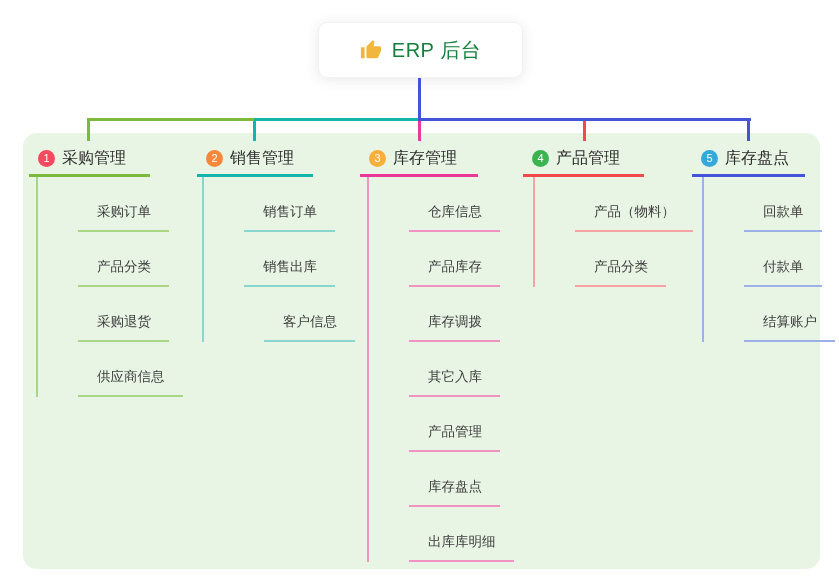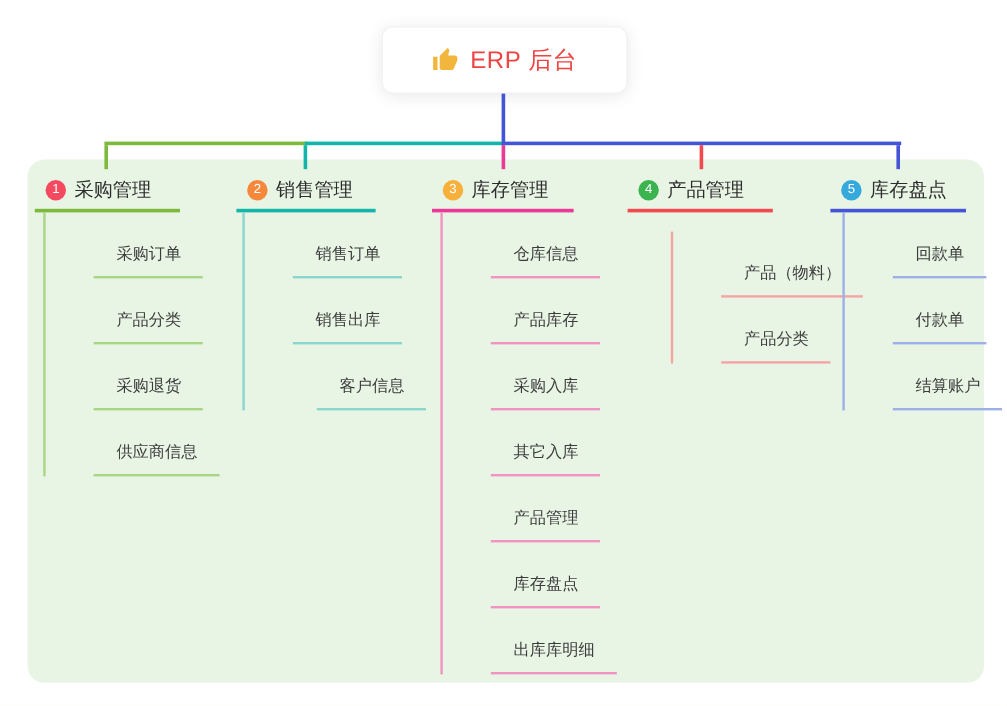--- a/index.html
+++ b/index.html
@@ -7,21 +7,21 @@
   #canvas{position:relative;width:839px;height:588px;background:#ffffff;overflow:hidden;}
 
   
   .root-node{
     position:absolute;left:318px;top:22px;width:205px;height:56px;
     background:#ffffff;border:1px solid #f1f1f1;border-radius:9px;
     box-shadow:0 2px 14px rgba(0,0,0,.09);
     display:flex;align-items:center;justify-content:center;gap:10px;
     box-sizing:border-box;
   }
-  .root-label{font-size:20px;color:#ef4444;letter-spacing:.5px;}
+  .root-label{font-size:20px;color:#15803d;letter-spacing:.5px;}
 
   
   .panel{
     position:absolute;left:23px;top:133px;width:797px;height:436px;
     background:#e8f5e4;border-radius:14px;
   }
 
   .cline{position:absolute;}
 
   
@@ -89,31 +89,31 @@
         <div class="child-node" style="border-bottom: 2px solid rgb(136, 214, 205);">销售出库</div>
         <div class="child-node" style="border-bottom: 2px solid rgb(136, 214, 205); margin-left: 20px;">客户信息</div>
       </div>
       <div class="branch-title" style="left: 360px; width: 118px; border-bottom: 3px solid rgb(232, 58, 150);">
         <span class="badge" style="background: rgb(248, 176, 58);">3</span>
         <span class="branch-label">库存管理</span>
       </div>
       <div class="children" style="left: 367px; border-left: 2px solid rgb(241, 147, 193);">
         <div class="child-node" style="border-bottom: 2px solid rgb(241, 147, 193);">仓库信息</div>
         <div class="child-node" style="border-bottom: 2px solid rgb(241, 147, 193);">产品库存</div>
-        <div class="child-node" style="border-bottom: 2px solid rgb(241, 147, 193);">采购入库</div>
+        <div class="child-node" style="border-bottom: 2px solid rgb(241, 147, 193);">库存调拨</div>
         <div class="child-node" style="border-bottom: 2px solid rgb(241, 147, 193);">其它入库</div>
         <div class="child-node" style="border-bottom: 2px solid rgb(241, 147, 193);">产品管理</div>
         <div class="child-node" style="border-bottom: 2px solid rgb(241, 147, 193);">库存盘点</div>
         <div class="child-node" style="border-bottom: 2px solid rgb(241, 147, 193);">出库库明细</div>
       </div>
       <div class="branch-title" style="left: 523px; width: 121px; border-bottom: 3px solid rgb(242, 73, 79);">
         <span class="badge" style="background: rgb(59, 180, 80);">4</span>
         <span class="branch-label">产品管理</span>
       </div>
-      <div class="children" style="left: 559px; border-left: 2px solid rgb(246, 163, 166); margin-top: 16px;">
+      <div class="children" style="left: 533px; border-left: 2px solid rgb(246, 163, 166);">
         <div class="child-node" style="border-bottom: 2px solid rgb(246, 163, 166);">产品（物料）</div>
         <div class="child-node" style="border-bottom: 2px solid rgb(246, 163, 166);">产品分类</div>
       </div>
       <div class="branch-title" style="left: 692px; width: 113px; border-bottom: 3px solid rgb(67, 85, 214);">
         <span class="badge" style="background: rgb(53, 169, 219);">5</span>
         <span class="branch-label">库存盘点</span>
       </div>
       <div class="children" style="left: 702px; border-left: 2px solid rgb(157, 176, 232);">
         <div class="child-node" style="border-bottom: 2px solid rgb(157, 176, 232);">回款单</div>
         <div class="child-node" style="border-bottom: 2px solid rgb(157, 176, 232);">付款单</div>

